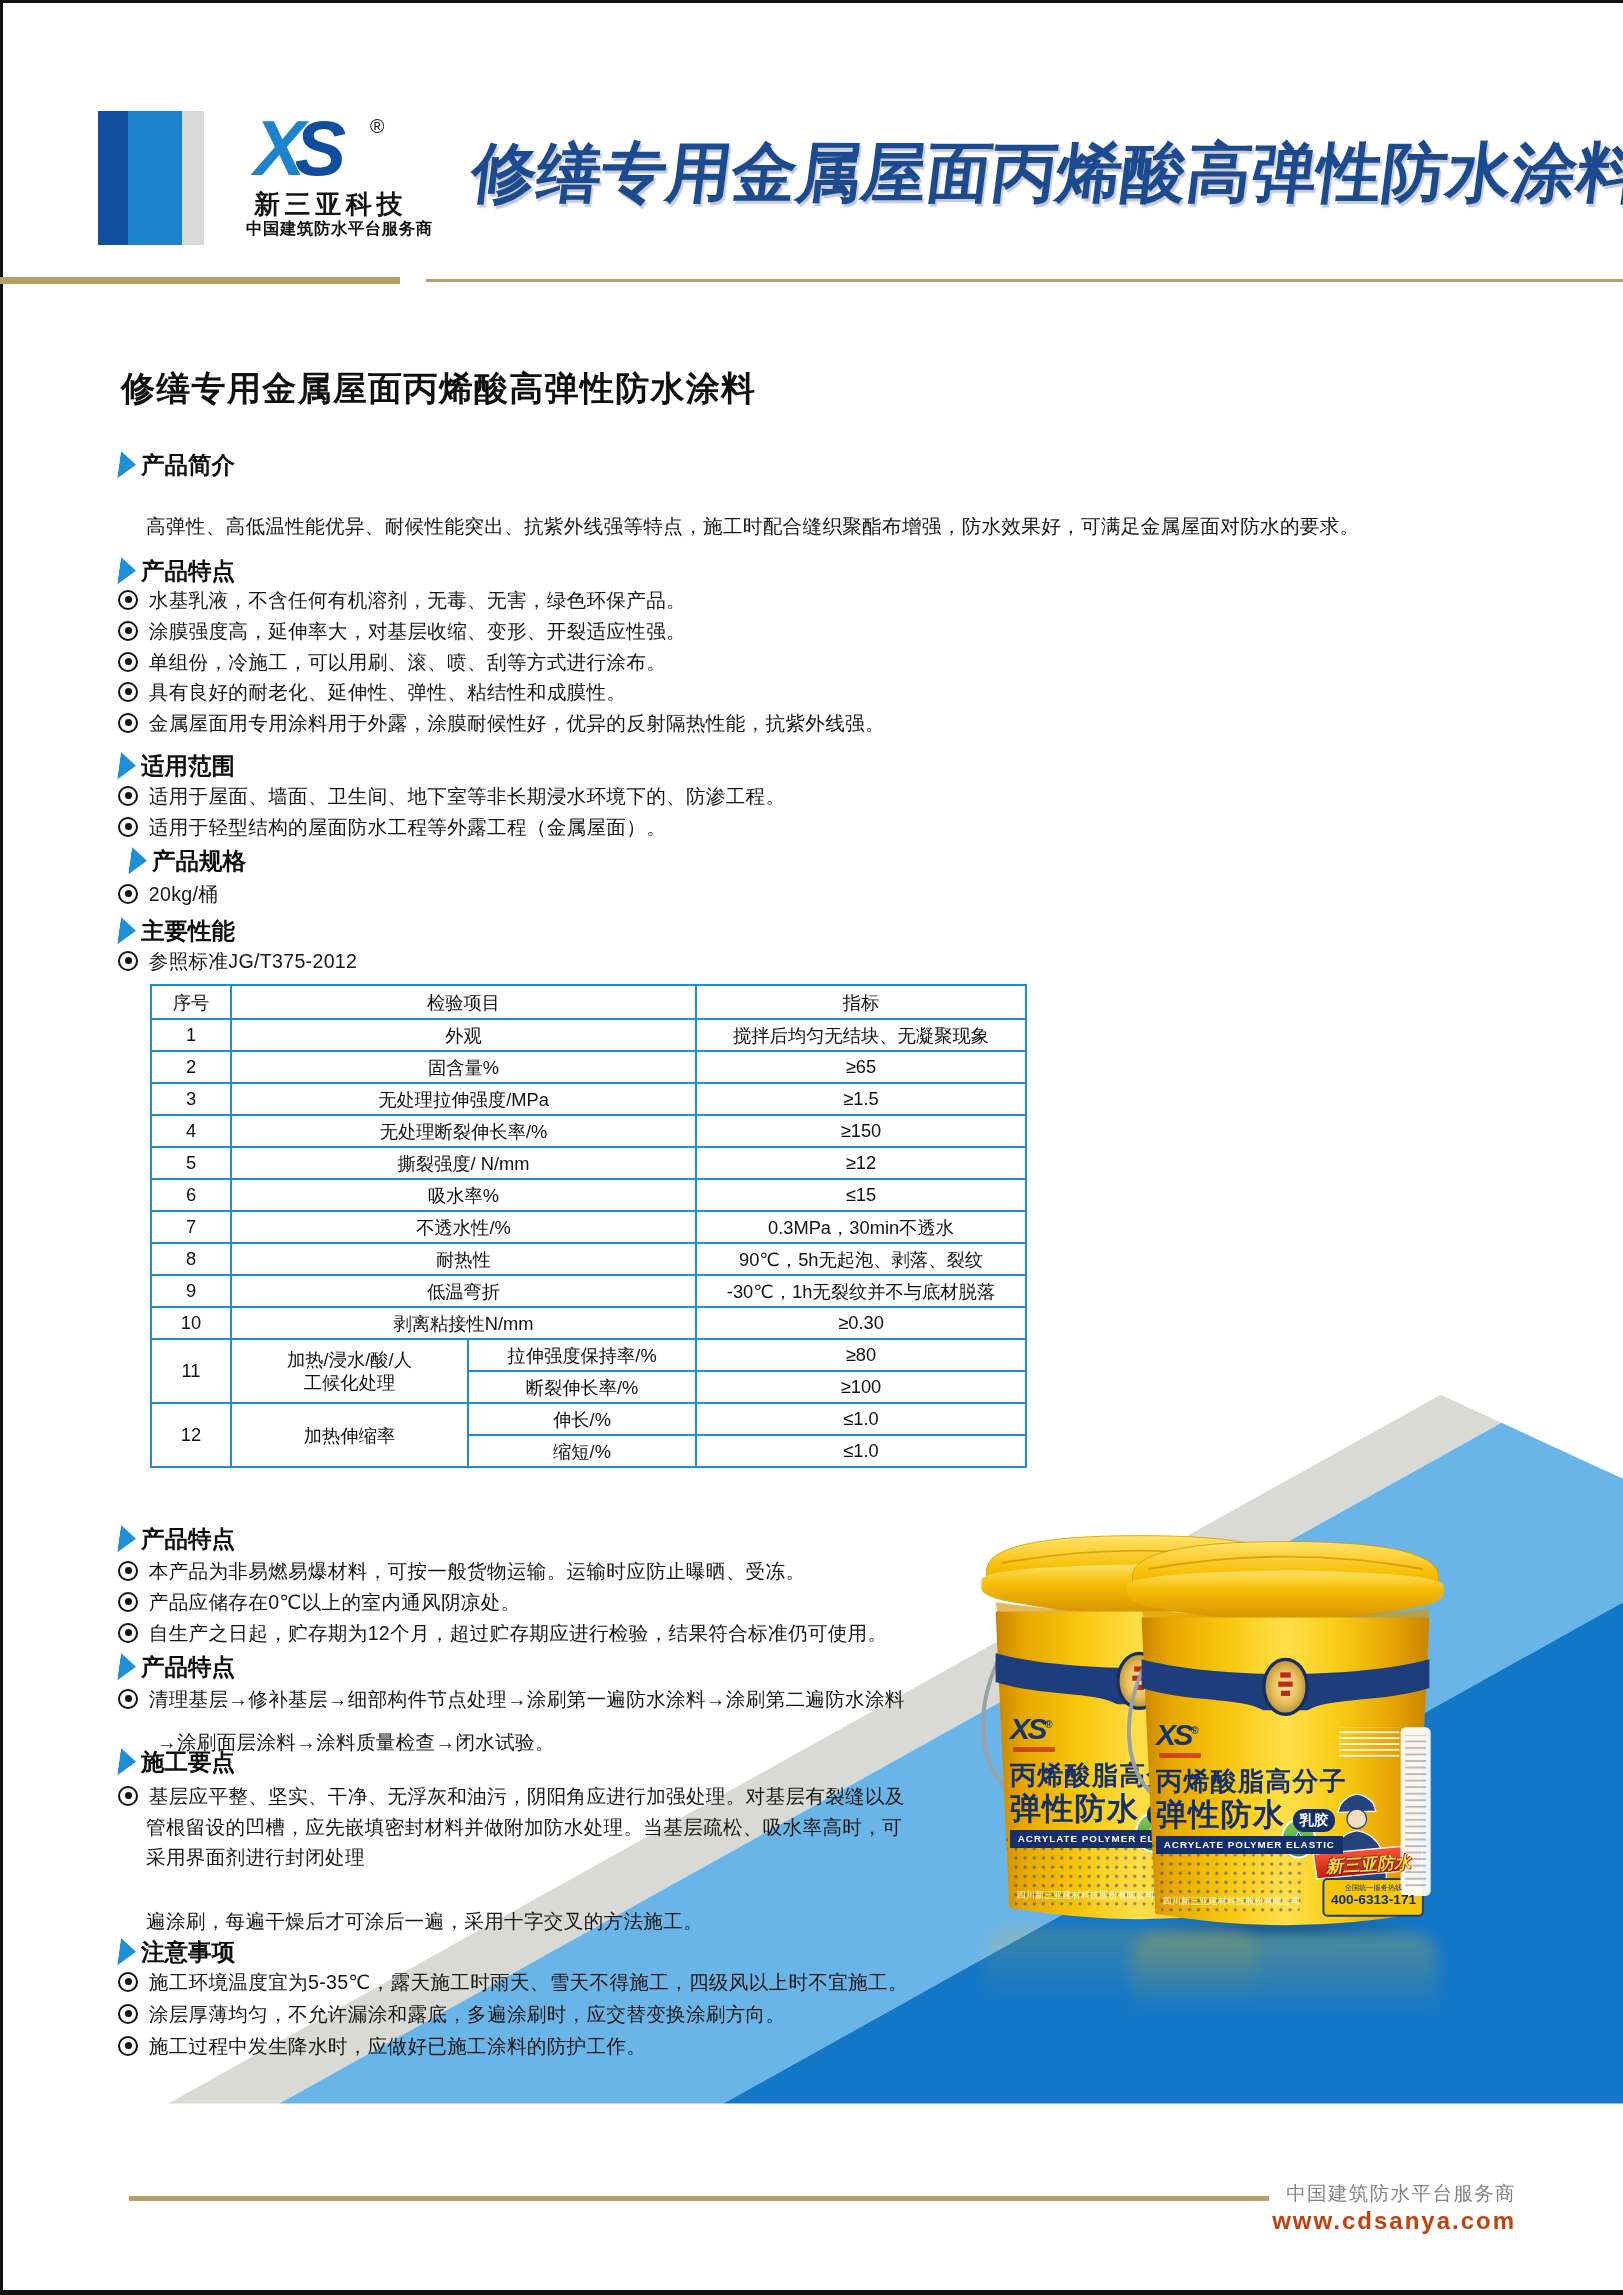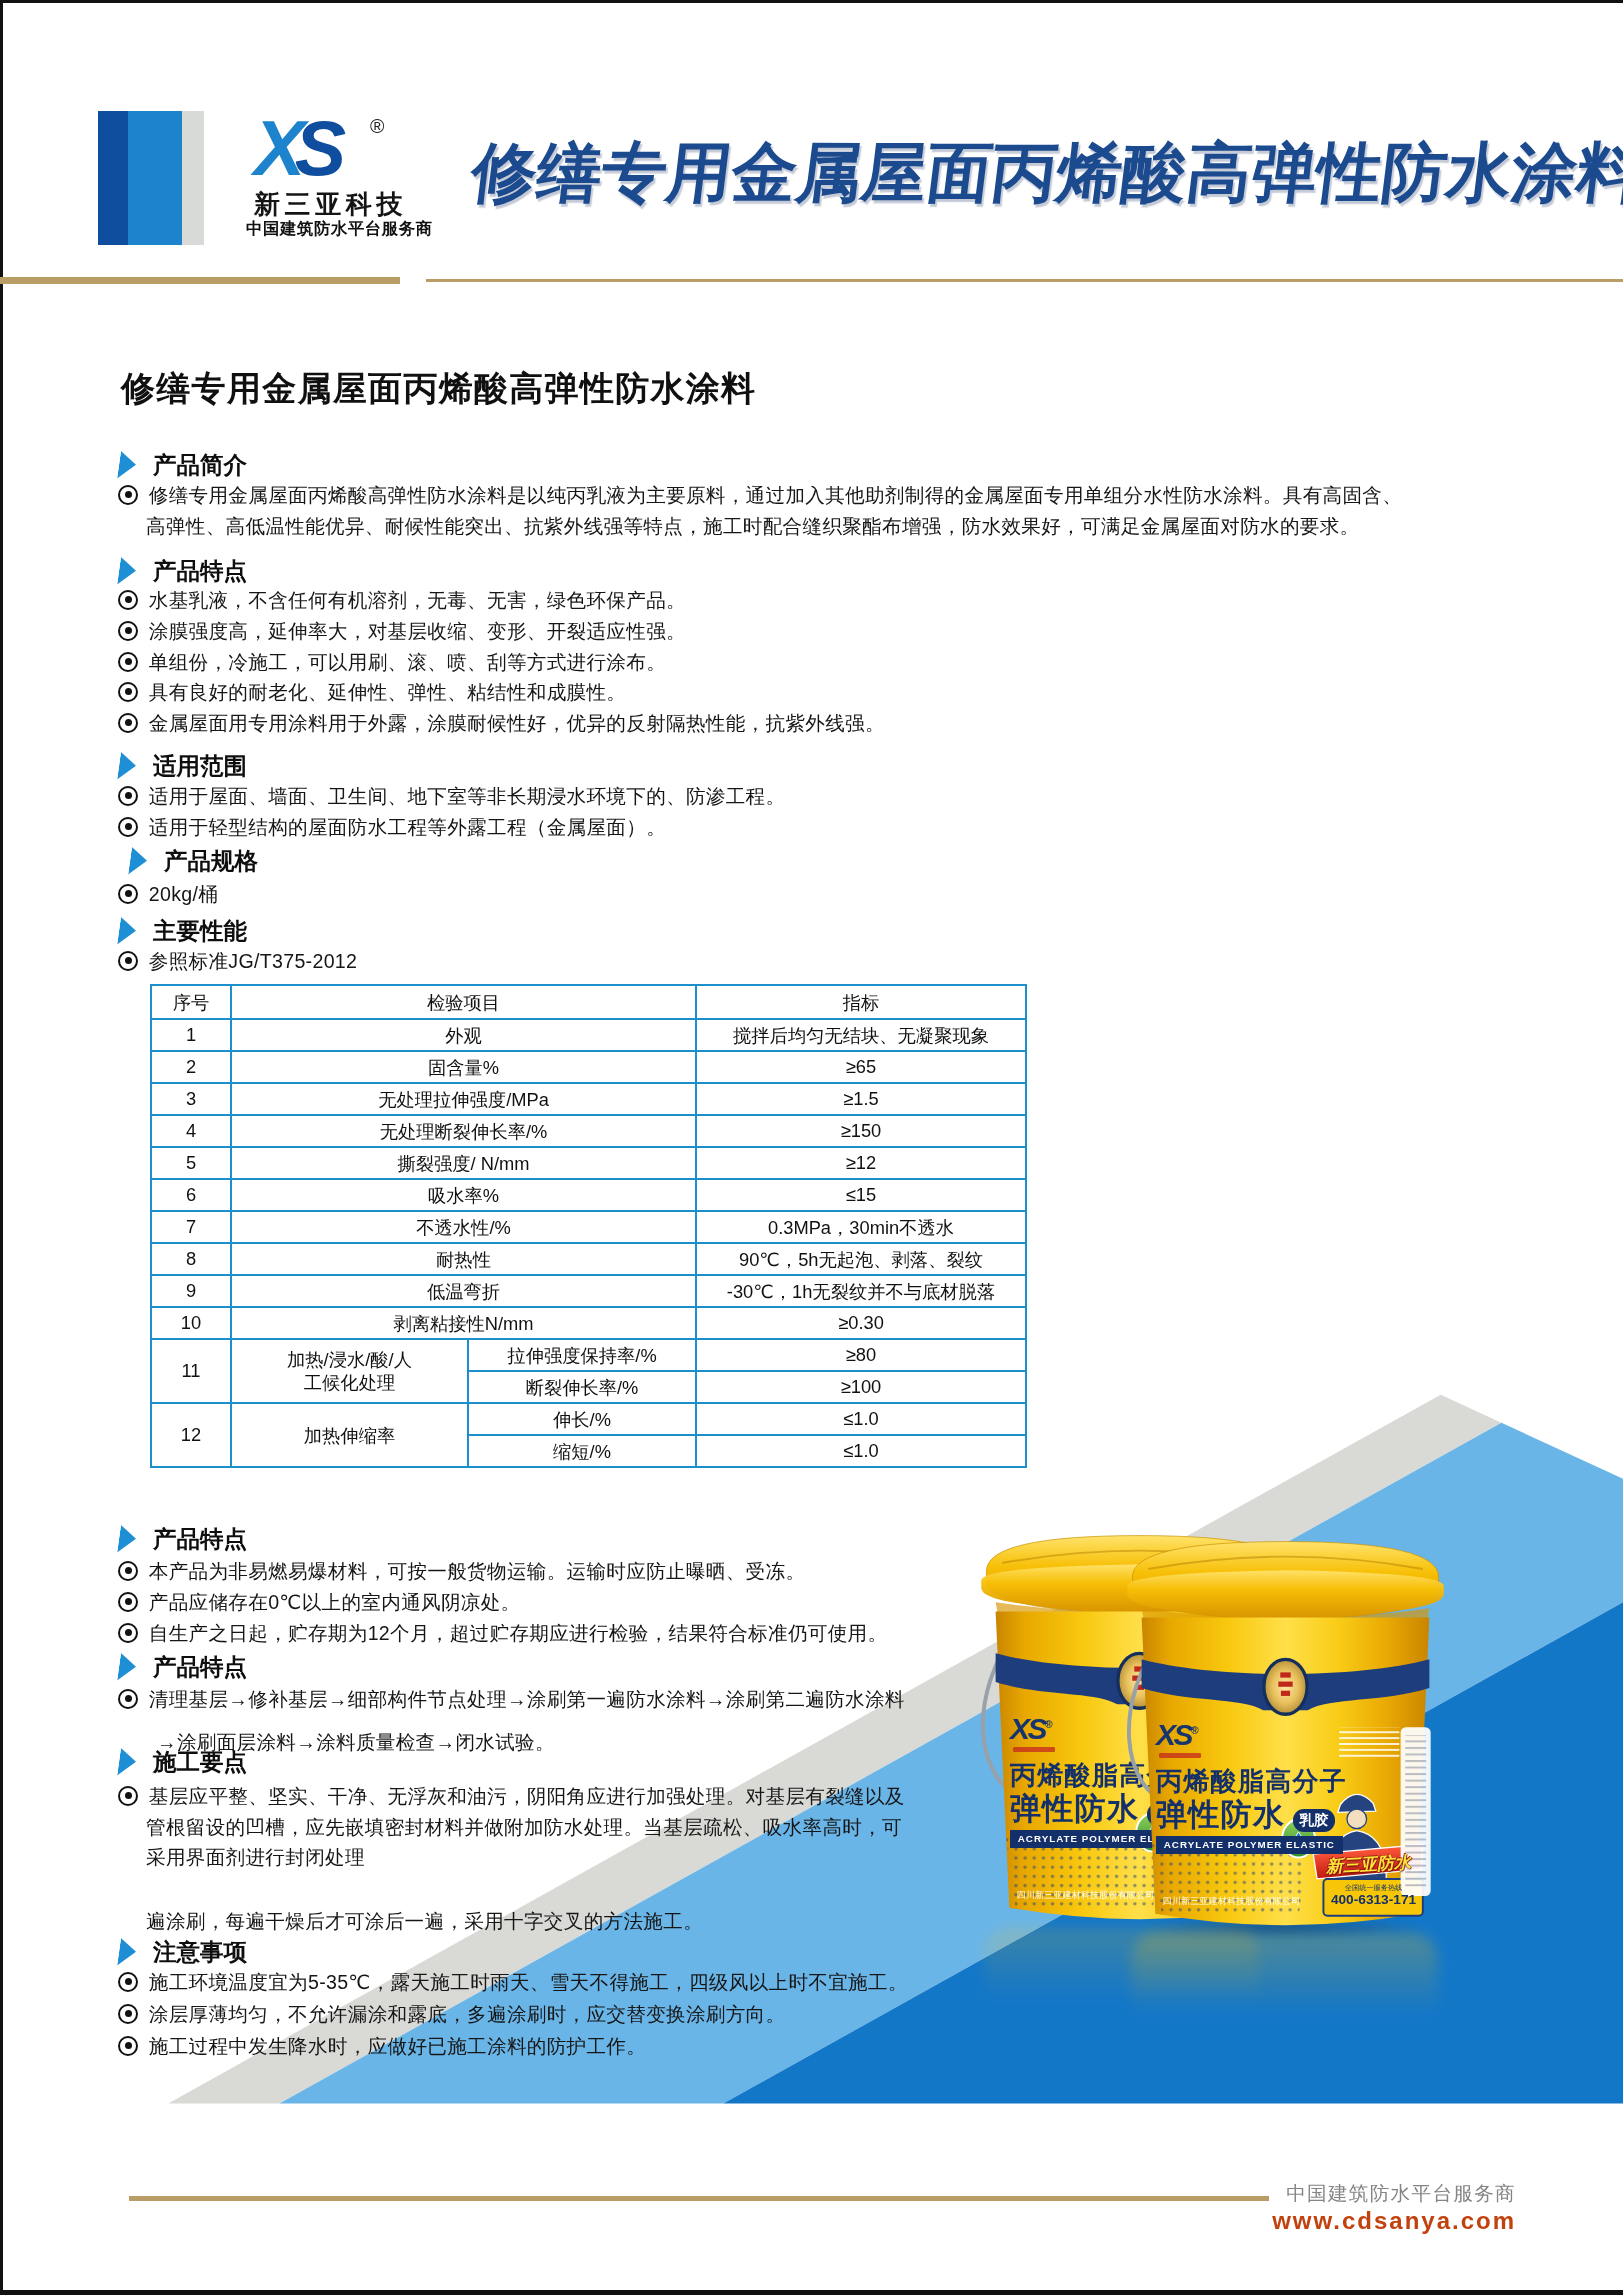--- a/index.html
+++ b/index.html
@@ -16,21 +16,21 @@
              letter-spacing:4.6px;color:#141414;white-space:nowrap;}
   .logo-tag{position:absolute;left:246px;top:218px;font-size:16.3px;letter-spacing:0.7px;
             color:#111;white-space:nowrap;font-weight:bold;}
   .banner-title{position:absolute;left:472px;top:129px;font-size:65px;font-weight:900;
             color:#1b4a8e;white-space:nowrap;transform:skewX(-7deg);
             text-shadow:2px 2.6px 1.3px rgba(20,40,90,.25);}
   .goldline{position:absolute;background:#b99d66;}
   
   .main-title{position:absolute;left:121px;top:366px;font-size:34px;font-weight:900;
               color:#101010;white-space:nowrap;letter-spacing:1.3px;z-index:10;}
-  .h-section{position:absolute;left:119px;display:flex;align-items:center;gap:17px;height:30px;z-index:10;}
+  .h-section{position:absolute;left:119px;display:flex;align-items:center;gap:5px;height:30px;z-index:10;}
   .h-arrow{width:17px;height:27.5px;background:#1e8fd5;flex:none;
            clip-path:polygon(0 0,100% 50%,0 100%);transform:skewX(-8deg);}
   .h-text{font-size:23.5px;font-weight:900;color:#0e0e0e;white-space:nowrap;}
   .bullet-line{position:absolute;left:118px;display:flex;gap:10.5px;font-size:19.6px;
                color:#161616;white-space:nowrap;z-index:10;letter-spacing:0.3px;}
   .b-icon{width:16.3px;height:16.3px;border:2px solid #111;border-radius:50%;
           position:relative;flex:none;margin-top:2.6px;background:#fff;}
   .b-icon::after{content:"";position:absolute;left:50%;top:50%;width:7.2px;height:7.2px;
           margin:-3.6px 0 0 -3.6px;background:#111;border-radius:50%;}
   .cont-line{position:absolute;left:146px;font-size:19.6px;color:#161616;
@@ -106,24 +106,20 @@
   <div class="banner-title">修缮专用金属屋面丙烯酸高弹性防水涂料</div>
 
   <div class="goldline" style="left:0;top:277px;width:400px;height:6.5px;"></div>
   <div class="goldline" style="left:426px;top:279px;width:1197px;height:3.3px;"></div>
 
   <div class="main-title">修缮专用金属屋面丙烯酸高弹性防水涂料</div>
 
   <div class="h-section" style="top:450px;">
     <span class="h-arrow"></span>
     <span class="h-text">产品简介</span>
-  </div>
-  <div class="bullet-line" style="top:482px;">
-    <span class="b-icon"></span>
-    <span>修缮专用金属屋面丙烯酸高弹性防水涂料是以纯丙乳液为主要原料，通过加入其他助剂制得的金属屋面专用单组分水性防水涂料。具有高固含、</span>
   </div>
   <div class="cont-line" style="top:513px;">高弹性、高低温性能优异、耐候性能突出、抗紫外线强等特点，施工时配合缝织聚酯布增强，防水效果好，可满足金属屋面对防水的要求。</div>
 
   <div class="h-section" style="top:556px;">
     <span class="h-arrow"></span>
     <span class="h-text">产品特点</span>
   </div>
   <div class="bullet-line" style="top:587px;">
       <span class="b-icon"></span>
       <span>水基乳液，不含任何有机溶剂，无毒、无害，绿色环保产品。</span>

